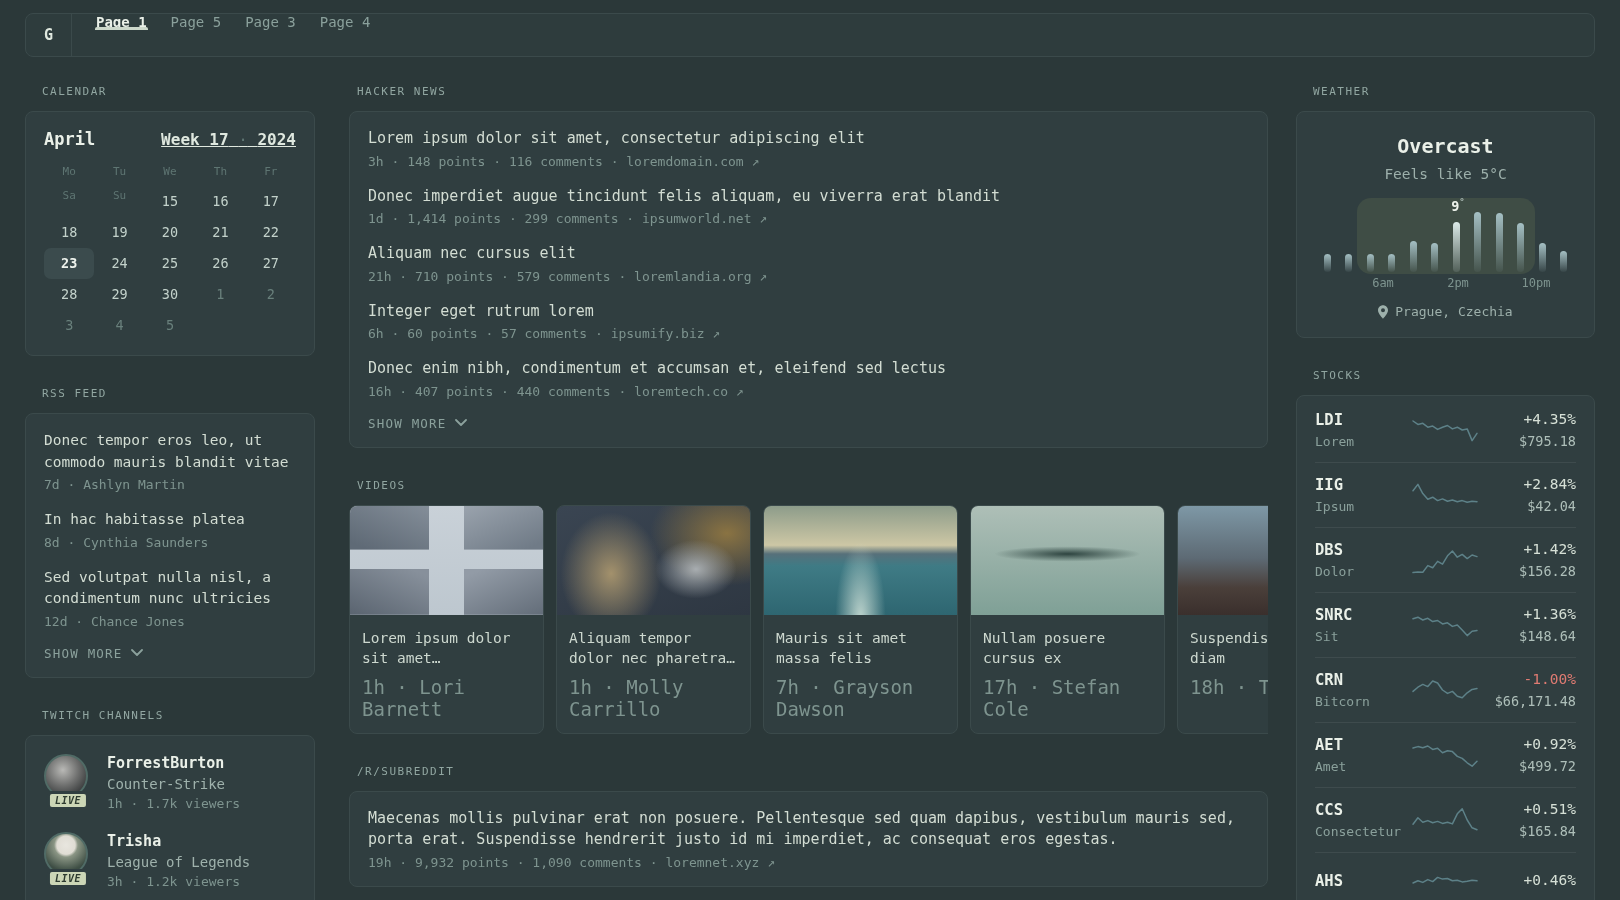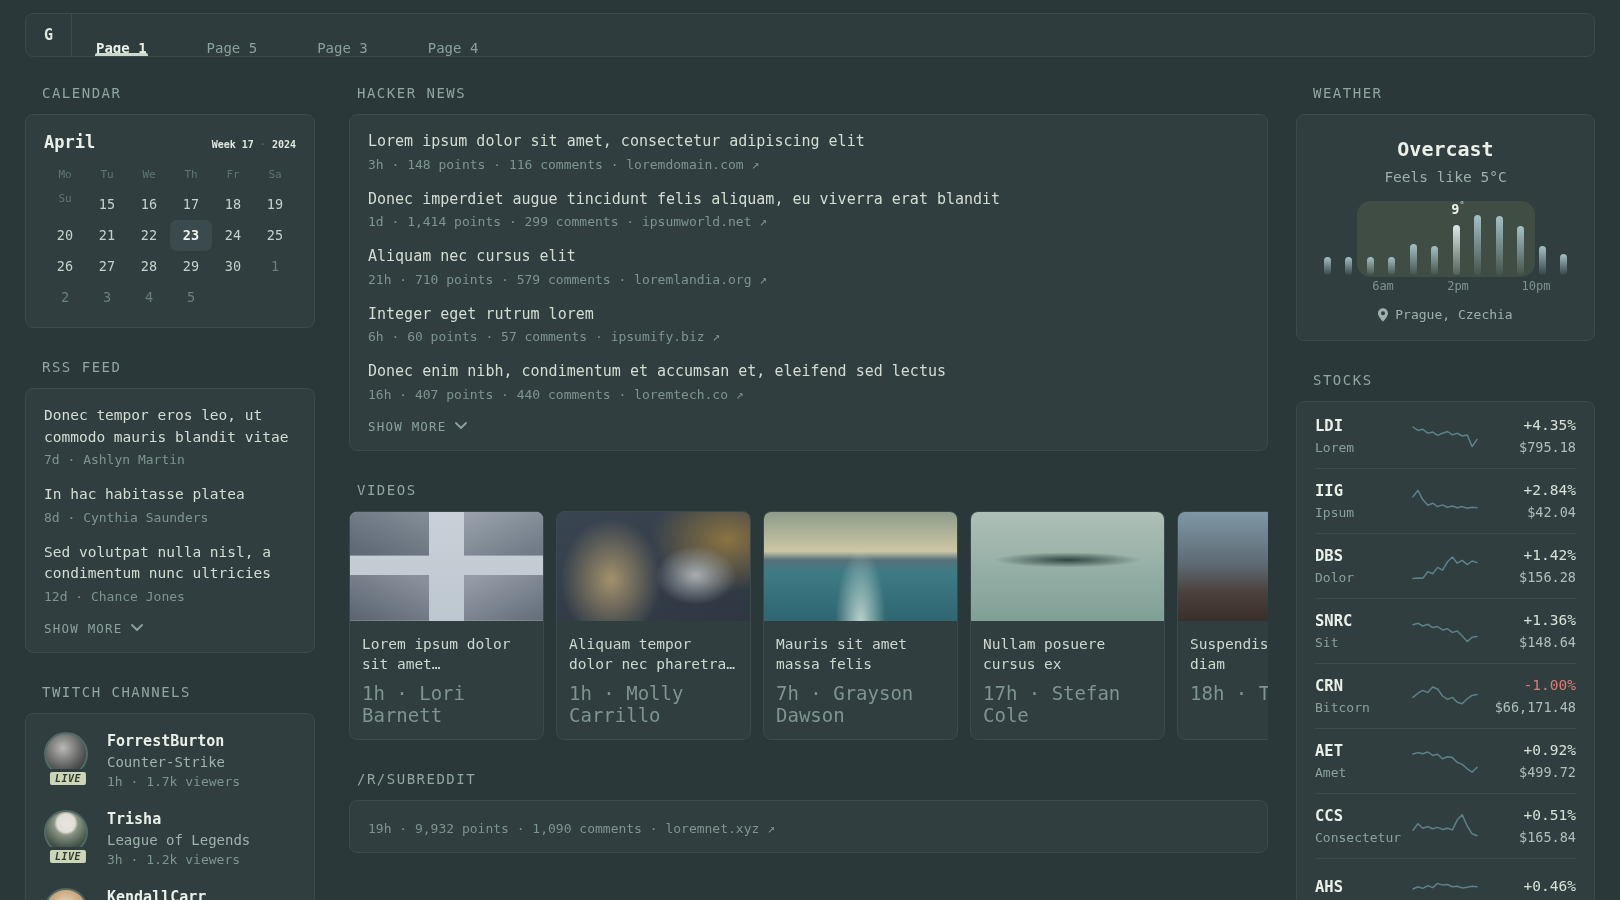--- a/index.html
+++ b/index.html
@@ -30,56 +30,56 @@
   
   .topnav{
     margin-top:13px;height:44px;display:flex;align-items:stretch;
     background:#2e3c3d;border:1px solid var(--border);border-radius:8px;
   }
   .logo-cell{
     width:46px;display:flex;align-items:center;justify-content:center;
     border-right:1px solid var(--border);
     color:#dfe8df;font-weight:bold;font-size:15px;cursor:pointer;
   }
-  .tabs{display:flex;align-items:flex-end;margin-left:12px;gap:36px;}
+  .tabs{display:flex;align-items:flex-start;margin-left:12px;}
   .tab{
     position:relative;display:flex;align-items:center;padding:0 12px;
     font-size:14px;color:#8aa09b;cursor:pointer;text-decoration:none;
   }
   .tab.active{color:var(--bright);font-weight:bold;}
   .tab.active::after{
     content:"";position:absolute;left:11px;right:11px;bottom:0;height:3px;
     background:var(--underline);border-radius:2px 2px 0 0;
   }
 
   
   .columns{display:flex;align-items:flex-start;margin-top:28px;}
   .col-left{width:290px;flex:0 0 290px;}
   .col-mid{flex:1;margin:0 28px 0 34px;min-width:0;}
   .col-right{width:299px;flex:0 0 299px;}
 
   .widget-heading{
-    font-size:14px;font-weight:normal;letter-spacing:1.5px;
+    font-size:11px;font-weight:normal;letter-spacing:1.5px;
     color:var(--heading);margin-bottom:13px;
   }
   .inset-17{padding-left:17px;}
   .inset-8{padding-left:8px;}
   .mt{margin-top:31px;}
 
   .card{
     background:var(--card);border:1px solid var(--border);border-radius:8px;
   }
 
   
   .calendar{padding:17px 18px 14px;}
   .cal-head{display:flex;justify-content:space-between;align-items:baseline;}
   .cal-month{font-size:17px;font-weight:bold;color:var(--bright);}
-  .cal-week{font-size:10px;font-weight:bold;color:#dfe8df;}
+  .cal-week{font-size:16px;font-weight:bold;color:#dfe8df;text-decoration:underline;}
   .cal-dot{color:var(--dim);font-weight:normal;}
-  .cal-grid{display:grid;grid-template-columns:repeat(6,1fr);margin-top:13px;text-align:center;}
+  .cal-grid{display:grid;grid-template-columns:repeat(5,1fr);margin-top:13px;text-align:center;}
   .cal-dow{font-size:11px;color:var(--dim);height:24px;line-height:20px;}
   .cal-cell{font-size:13.5px;color:#c3d2cb;height:31px;line-height:31px;border-radius:7px;}
   .cal-cell.selected{background:var(--pill);color:#edf2ec;font-weight:bold;}
   .cal-cell.muted{color:#69807c;}
 
   
   .feed-card{padding:16px 18px 16px;}
   .feed-item{margin-bottom:17px;}
   .feed-item:last-of-type{margin-bottom:0;}
   .feed-title{font-size:15px;line-height:21.5px;color:var(--text);cursor:pointer;}
@@ -398,20 +398,21 @@
             <div class="video-title">Suspendisse
 diam</div>
             <div class="video-meta">18h · Tara</div>
           </div>
         </div>
       </div>
 
       <h2 class="widget-heading inset-8 mt">/R/SUBREDDIT</h2>
       <div class="card feed-card">
         <div class="feed-item">
+          <div class="feed-title">Maecenas mollis pulvinar erat non posuere. Pellentesque sed quam dapibus, vestibulum mauris sed, porta erat. Suspendisse hendrerit justo id mi imperdiet, ac consequat eros egestas.</div>
           <div class="feed-meta">19h · 9,932 points · 1,090 comments · loremnet.xyz ↗</div>
         </div>
       </div>
     </section>
 
     <section class="col-right">
 
       <h2 class="widget-heading inset-17">WEATHER</h2>
       <div class="card weather-card">
         <div class="w-cond">Overcast</div>

